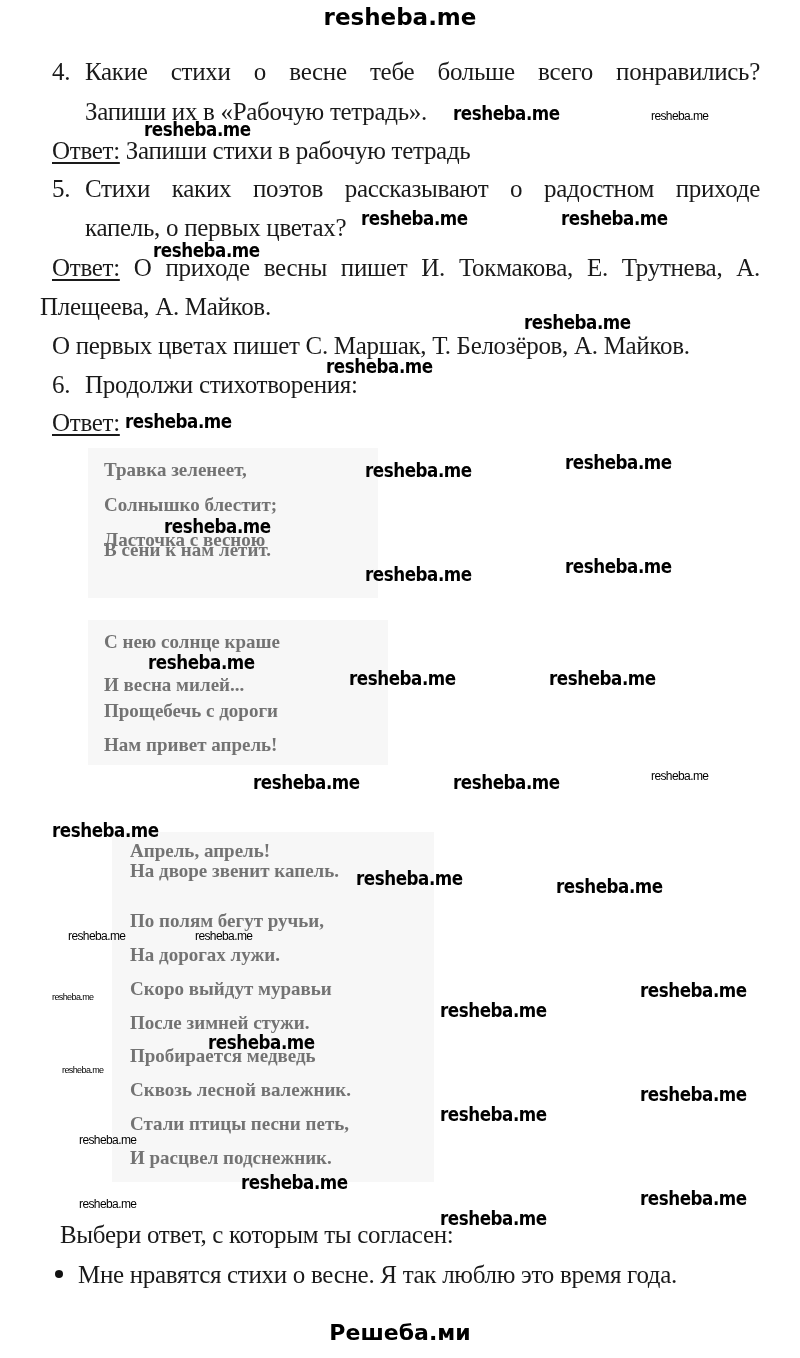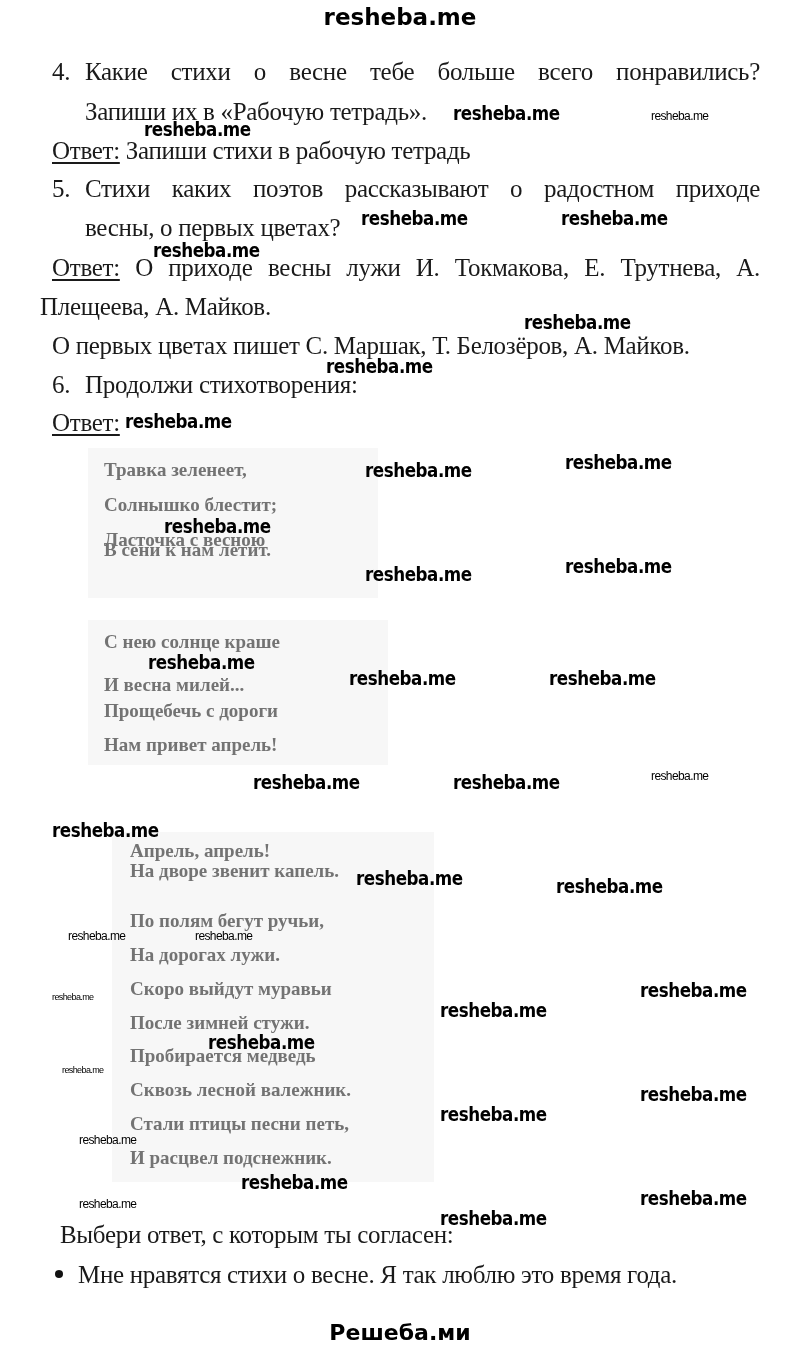--- a/index.html
+++ b/index.html
@@ -24,23 +24,23 @@
 
 <div class="line serif" style="left:52px; top:59px;">4.</div>
 <div class="line serif justify" style="left:85px; top:59px; width:675px;">Какие стихи о весне тебе больше всего понравились?</div>
 <div class="line serif" style="left:85px; top:99px;">Запиши их в «Рабочую тетрадь».</div>
 <div class="line serif" style="left:52px; top:138px;">
   <span class="u">Ответ:</span><span> Запиши стихи в рабочую тетрадь</span>
 </div>
 
 <div class="line serif" style="left:52px; top:176px;">5.</div>
 <div class="line serif justify" style="left:85px; top:176px; width:675px;">Стихи каких поэтов рассказывают о радостном приходе</div>
-<div class="line serif" style="left:85px; top:215px;">весны, о первых цветах?</div>
+<div class="line serif" style="left:85px; top:215px;">капель, о первых цветах?</div>
 <div class="line serif justify" style="left:52px; top:255px; width:708px;">
-  <span class="u">Ответ:</span><span> О приходе весны лужи И. Токмакова, Е. Трутнева, А.</span>
+  <span class="u">Ответ:</span><span> О приходе весны пишет И. Токмакова, Е. Трутнева, А.</span>
 </div>
 <div class="line serif" style="left:40px; top:294px;">Плещеева, А. Майков.</div>
 <div class="line serif" style="left:52px; top:333px;">О первых цветах пишет С. Маршак, Т. Белозёров, А. Майков.</div>
 
 <div class="line serif" style="left:52px; top:372px;">6.</div>
 <div class="line serif" style="left:85px; top:372px;">Продолжи стихотворения:</div>
 <div class="line serif u" style="left:52px; top:410px;">Ответ:</div>
 
 <div class="poem-block" style="left:88px; top:448px; width:290px; height:150px;"></div>
 <div class="poem" style="left:104px; top:460px;">Травка зеленеет,</div>

